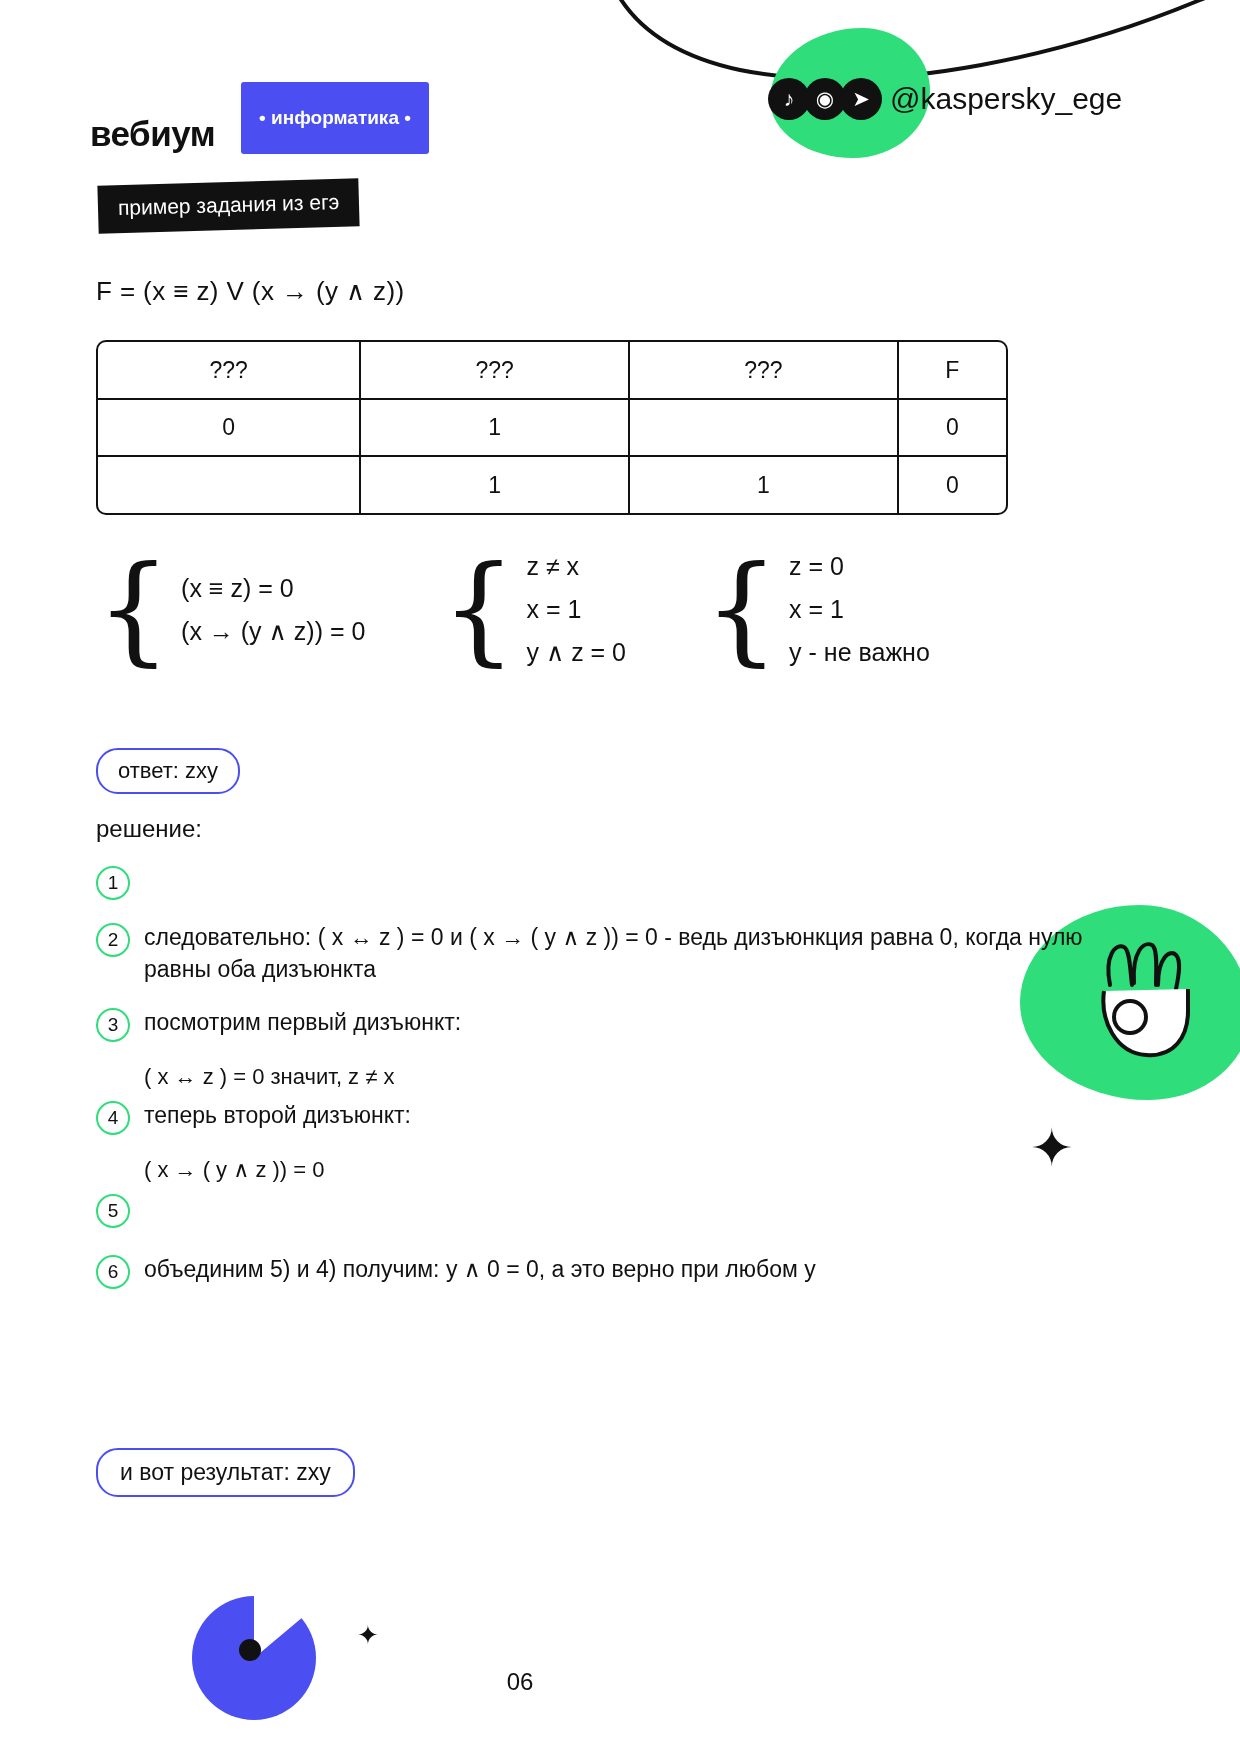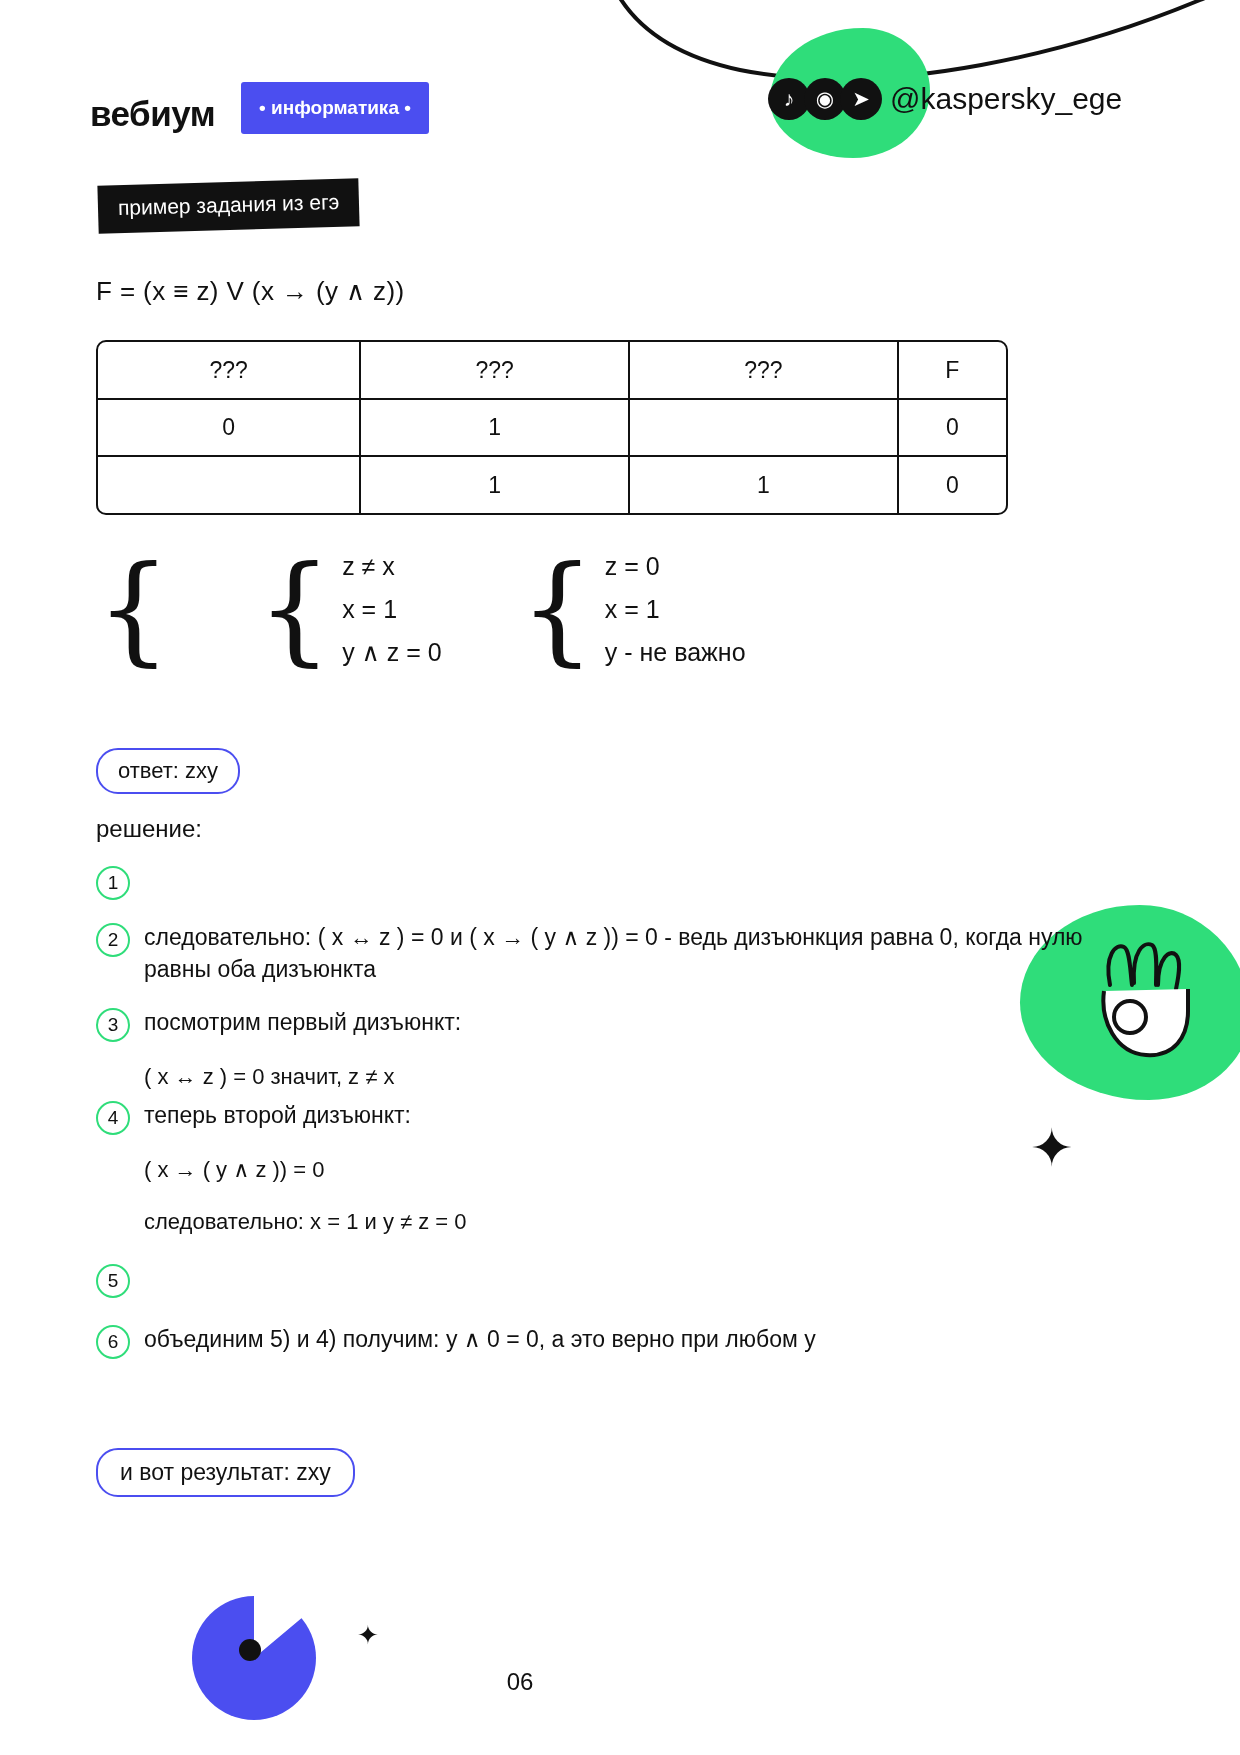--- a/index.html
+++ b/index.html
@@ -59,21 +59,21 @@
     font-size: 35px;
     font-weight: 700;
     letter-spacing: -0.5px;
   }
   .subject-pill {
     margin-left: 26px;
     background: #4b4ef0;
     color: #ffffff;
     font-size: 19px;
     font-weight: 600;
-    padding: 15px 18px;
+    padding: 25px 18px;
     border-radius: 3px;
     white-space: nowrap;
   }
 
   .social {
     position: absolute;
     top: 78px;
     left: 768px;
     display: flex;
     align-items: center;
@@ -349,20 +349,24 @@
       <td>1</td>
       <td>0</td>
     </tr>
   </tbody>
     </table>
 </div>
 
 <div class="systems">
   <div class="sys sys-1">
     <div class="brace">{</div>
+    <div class="sys-lines">
+      <div>(x ≡ z) = 0</div>
+      <div>(x → (y ∧ z)) = 0</div>
+    </div>
   </div>
   <div class="sys sys-2">
     <div class="brace">{</div>
     <div class="sys-lines">
       <div>z ≠ x</div>
       <div>x = 1</div>
       <div>y ∧ z = 0</div>
     </div>
   </div>
   <div class="sys">
@@ -393,21 +397,20 @@
     <div class="step-num">3</div>
     <div class="step-text">посмотрим первый дизъюнкт:</div>
   </div>
   <div class="sub-line">( x ↔ z ) = 0 значит, z ≠ x</div>
 
   <div class="step">
     <div class="step-num">4</div>
     <div class="step-text">теперь второй дизъюнкт:</div>
   </div>
   <div class="sub-line">( x → ( y ∧ z )) = 0</div>
-  <div class="sub-line" style="margin-top:26px;margin-bottom:28px;">следовательно: x = 1 и y ≠ z = 0</div>
 
   <div class="step">
     <div class="step-num">5</div>
   </div>
 
   <div class="step" style="margin-top:26px;">
     <div class="step-num">6</div>
     <div class="step-text">объединим 5) и 4) получим: y ∧ 0 = 0, а это верно при любом y</div>
   </div>
 

